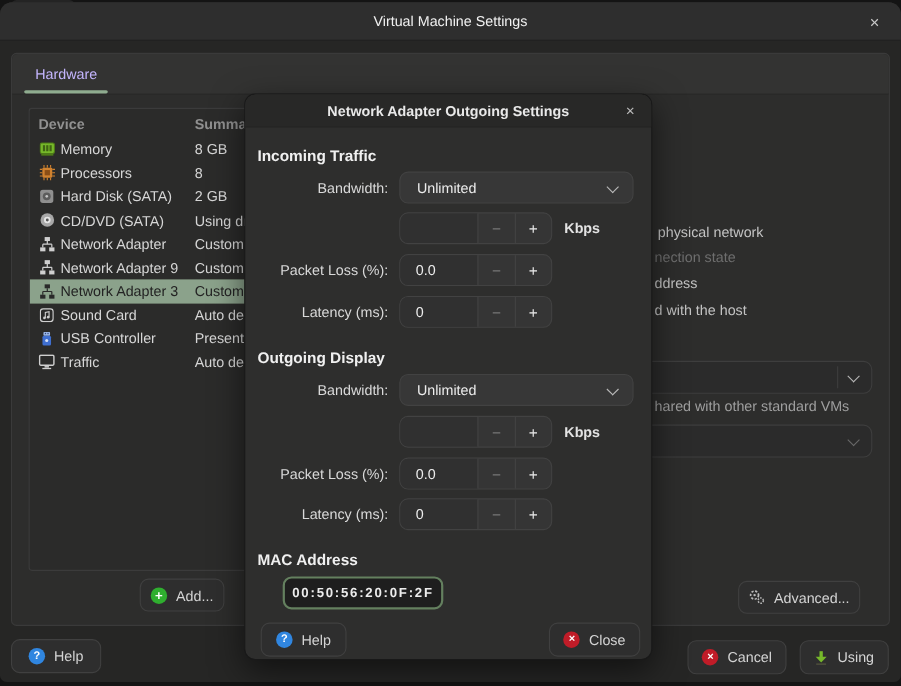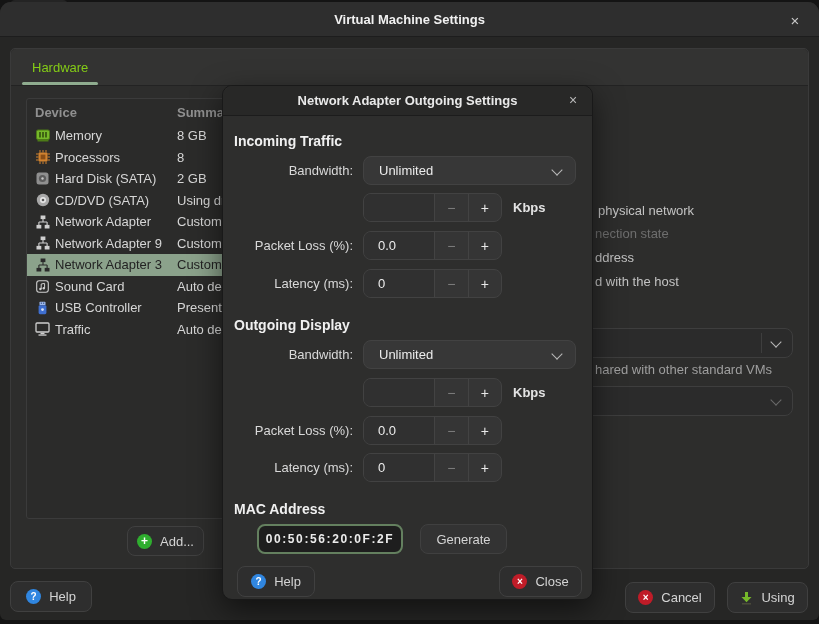--- a/index.html
+++ b/index.html
@@ -9,35 +9,35 @@
 
   
   .behind-notch { position:absolute; left:10px; top:0; width:58px; height:5px;
                   background:#242424; border-radius:8px 8px 0 0; }
   .window { position:absolute; left:0; top:2px; width:819px; height:618px;
             background:#262625; border-radius:11px 11px 6px 6px; }
   .titlebar { position:absolute; left:0; top:0; width:100%; height:35px;
               background:#2e2e2e; border-radius:11px 11px 0 0;
               border-bottom:1px solid #1d1d1d;
               display:flex; align-items:center; justify-content:center; }
-  .titlebar .title { color:#f1f1f1; font-size:13px; font-weight:bold; }
+  .titlebar .title { color:#f1f1f1; font-size:13px; font-weight:normal; }
   .win-close { position:absolute; right:14px; top:8px; width:20px; height:20px;
                display:flex; align-items:center; justify-content:center;
                color:#c9c9c9; font-size:15px; cursor:default; }
 
   
   .panel { position:absolute; left:10px; top:46px; width:799px; height:521px;
            background:#2d2d2c; border:1px solid #3a3a3a; border-radius:5px; }
   .tabstrip { position:absolute; left:0; top:0; width:100%; height:37px;
               background:#333332; border-bottom:1px solid #232323;
               border-radius:5px 5px 0 0; display:flex; align-items:stretch;
               padding-left:11px; }
   .tab { position:relative; display:flex; align-items:center; padding:0 10px;
          font-size:13px; color:#8a8a8a; }
-  .tab.active { color:#84cc16; }
+  .tab.active { color:#c4b5fd; }
   .tab.active::after { content:""; position:absolute; left:0; right:0; bottom:0;
                        height:3px; background:#8fac8f; border-radius:2px; }
   .tab + .tab { margin-left:14px; }
 
   
   .table { position:absolute; left:15px; top:49px; width:420px; height:421px;
            background:#2b2b2a; border:1px solid #3b3b3b; border-radius:3px;
            overflow:hidden; }
   .thead { display:flex; height:26px; align-items:center;
            color:#909090; font-weight:bold; font-size:13px; }
@@ -281,20 +281,30 @@
 
       <div class="bg-combo" style="left:546px; top:279px; width:236px;">
         <div class="combo-div"></div>
         <span class="chev" style="right:12px; top:9px;"></span>
       </div>
       <span class="frag" style="left:584px; top:313px; color:#9f9f9f;">hared with other standard VMs</span>
       <div class="bg-combo" style="left:546px; top:337px; width:236px;">
         <span class="chev dim" style="right:12px; top:9px;"></span>
       </div>
 
+      <div class="btn" style="left:660px; top:479px; width:111px; height:30px;">
+        <span class="gear-ic">
+          <svg width="15" height="14" viewBox="0 0 15 14">
+            <circle cx="5" cy="5" r="3.6" fill="none" stroke="#b9b9b9" stroke-width="1.6" stroke-dasharray="2 1.4"></circle>
+            <circle cx="5" cy="5" r="1.1" fill="#b9b9b9"></circle>
+            <circle cx="10.6" cy="10" r="2.4" fill="none" stroke="#b9b9b9" stroke-width="1.3" stroke-dasharray="1.5 1.1"></circle>
+          </svg>
+        </span>
+        <span>Advanced...</span>
+      </div>
     </div>
 
     <div class="btn" style="left:10px; top:579px; width:82px; height:31px;">
       <span class="circle-ic ic-blue">?</span>
       <span>Help</span>
     </div>
     <div class="btn" style="left:625px; top:580px; width:90px; height:31px;">
       <span class="circle-ic ic-red">×</span>
       <span>Cancel</span>
     </div>
@@ -369,23 +379,20 @@
 
     <div class="flabel" style="top:367px;">Latency (ms):</div>
     <div class="spin" style="top:367px;">
       <span class="val">0</span>
       <span class="sbtn minus">−</span>
       <span class="sbtn plus">+</span>
     </div>
 
     <div class="section-h" style="left:11px; top:415px;">MAC Address</div>
     <div class="mac-field">00:50:56:20:0F:2F</div>
-    <div class="btn" style="left:197px; top:438px; width:87px; height:30px; background:#333333;">
-      <span>Generate</span>
-    </div>
 
     <div class="btn" style="left:14px; top:480px; width:78px; height:31px;">
       <span class="circle-ic ic-blue">?</span>
       <span>Help</span>
     </div>
     <div class="btn" style="left:276px; top:480px; width:83px; height:31px;">
       <span class="circle-ic ic-red">×</span>
       <span>Close</span>
     </div>
   </div>

